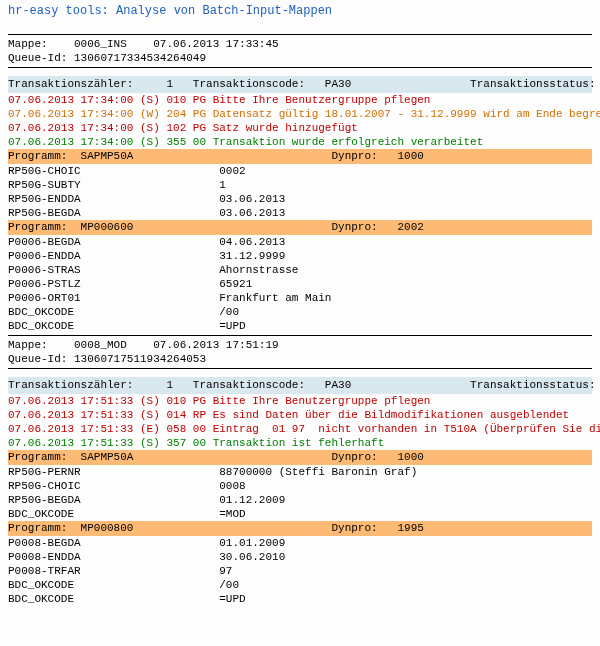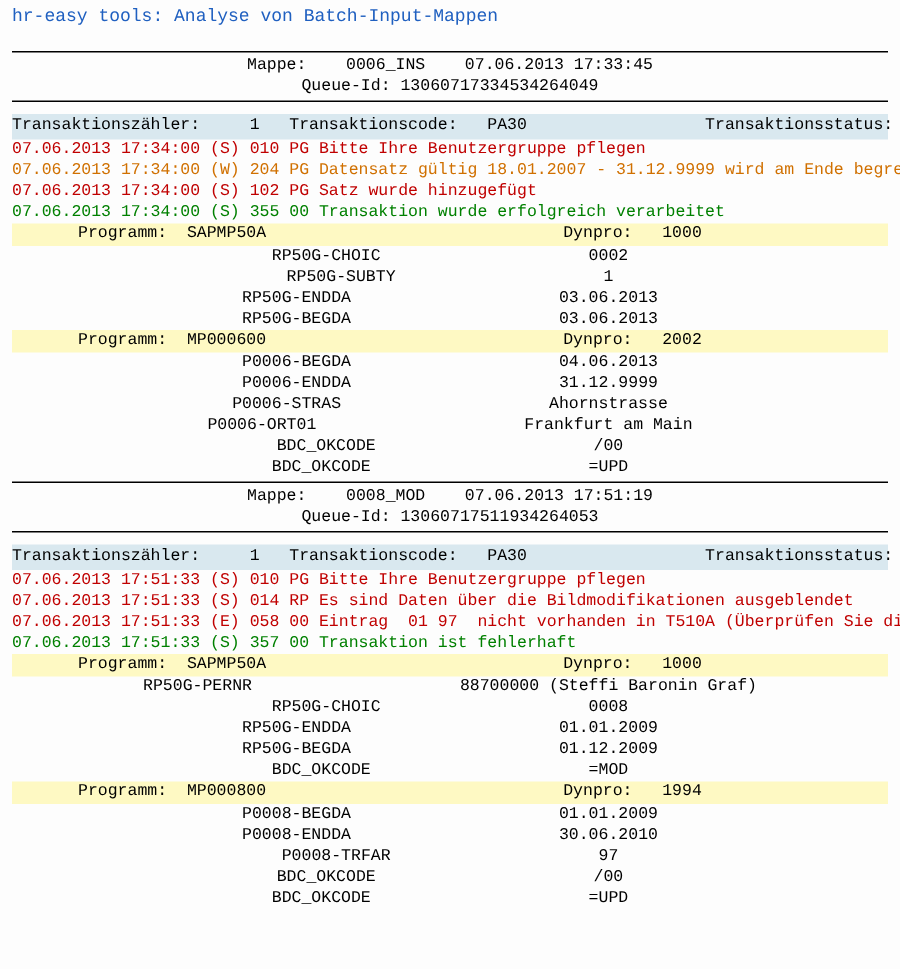--- a/index.html
+++ b/index.html
@@ -17,40 +17,38 @@
     margin-bottom: 16px;
   }
   .hr {
     border: none;
     border-top: 1px solid #000;
     margin: 2px 0;
   }
   .row {
     white-space: pre;
     line-height: 14px;
-    text-align: center;
   }
   .header-band {
     background: #d9e8ef;
     white-space: pre;
     line-height: 15px;
     padding: 1px 0;
   }
   .msg {
     white-space: pre;
     line-height: 14px;
   }
   .msg.red { color: #c00000; }
   .msg.orange { color: #d07000; }
   .msg.green { color: #008000; }
   .prog-band {
-    background: #fef9c3;
+    background: #fdba74;
     white-space: pre;
     line-height: 15px;
-    padding-left: 44px;
   }
 </style>
 </head>
 <body>
 
 <div class="title">hr-easy tools: Analyse von Batch-Input-Mappen</div>
 <hr class="hr">
 
 <div id="content">
     <div class="row">Mappe:    0006_INS    07.06.2013 17:33:45</div>
@@ -64,38 +62,38 @@
     <div class="msg green">07.06.2013 17:34:00 (S) 355 00 Transaktion wurde erfolgreich verarbeitet</div>
     <div class="prog-band">Programm:  SAPMP50A                              Dynpro:   1000</div>
     <div class="row">RP50G-CHOIC                     0002</div>
     <div class="row">RP50G-SUBTY                     1</div>
     <div class="row">RP50G-ENDDA                     03.06.2013</div>
     <div class="row">RP50G-BEGDA                     03.06.2013</div>
     <div class="prog-band">Programm:  MP000600                              Dynpro:   2002</div>
     <div class="row">P0006-BEGDA                     04.06.2013</div>
     <div class="row">P0006-ENDDA                     31.12.9999</div>
     <div class="row">P0006-STRAS                     Ahornstrasse</div>
+    <div class="row">P0006-PSTLZ                     65921</div>
     <div class="row">P0006-ORT01                     Frankfurt am Main</div>
     <div class="row">BDC_OKCODE                      /00</div>
     <div class="row">BDC_OKCODE                      =UPD</div>
     <hr class="hr">
     <div class="row">Mappe:    0008_MOD    07.06.2013 17:51:19</div>
     <div class="row">Queue-Id: 13060717511934264053</div>
     <hr class="hr">
     <div style="height:6px"></div>
     <div class="header-band">Transaktionszähler:     1   Transaktionscode:   PA30                  Transaktionsstatus:   E</div>
     <div class="msg red">07.06.2013 17:51:33 (S) 010 PG Bitte Ihre Benutzergruppe pflegen</div>
     <div class="msg red">07.06.2013 17:51:33 (S) 014 RP Es sind Daten über die Bildmodifikationen ausgeblendet</div>
     <div class="msg red">07.06.2013 17:51:33 (E) 058 00 Eintrag  01 97  nicht vorhanden in T510A (Überprüfen Sie die Eingabe)</div>
     <div class="msg green">07.06.2013 17:51:33 (S) 357 00 Transaktion ist fehlerhaft</div>
     <div class="prog-band">Programm:  SAPMP50A                              Dynpro:   1000</div>
     <div class="row">RP50G-PERNR                     88700000 (Steffi Baronin Graf)</div>
     <div class="row">RP50G-CHOIC                     0008</div>
-    <div class="row">RP50G-ENDDA                     01.01.2009</div>
     <div class="row">RP50G-BEGDA                     01.12.2009</div>
     <div class="row">BDC_OKCODE                      =MOD</div>
-    <div class="prog-band">Programm:  MP000800                              Dynpro:   1994</div>
+    <div class="prog-band">Programm:  MP000800                              Dynpro:   1995</div>
     <div class="row">P0008-BEGDA                     01.01.2009</div>
     <div class="row">P0008-ENDDA                     30.06.2010</div>
     <div class="row">P0008-TRFAR                     97</div>
     <div class="row">BDC_OKCODE                      /00</div>
     <div class="row">BDC_OKCODE                      =UPD</div>
   </div>
 
 </body></html>

